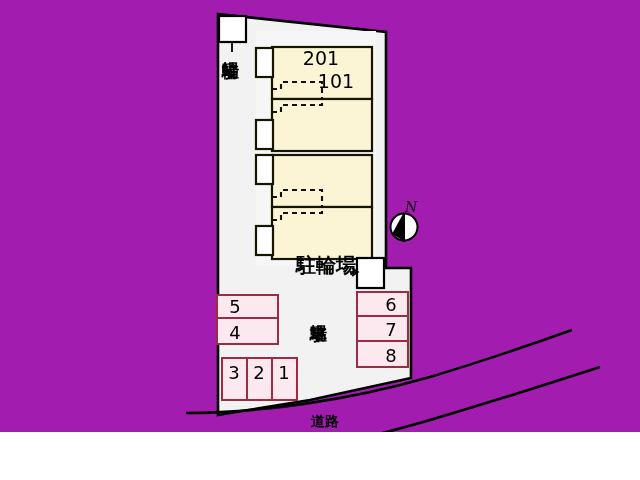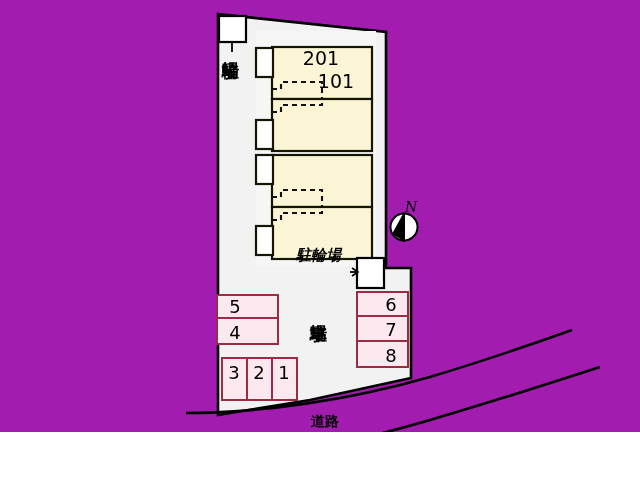--- a/index.html
+++ b/index.html
@@ -117,23 +117,23 @@
       <polygon points="404,212 404,241 392,234" fill="#000000"></polygon>
     </g>
     <text x="411" y="212" font-size="14" font-family="'DejaVu Serif', serif" font-style="italic" fill="#000000" text-anchor="middle">N</text>
 
   </svg>
 
   <div class="vtext" style="position:absolute; left:222px; top:48px; font-size:17px;
               line-height:1.06; font-weight:700; color:#000;
               font-family:'DejaVu Sans', sans-serif;">駐輪場</div>
 
-  <div style="position:absolute; left:296px; top:246px; font-size:15px;
+  <div style="position:absolute; left:296px; top:252px; font-size:20px;
               font-weight:700; color:#000; letter-spacing:0px;
-              font-family:'DejaVu Sans', sans-serif;font-style:italic;">駐輪場</div>
+              font-family:'DejaVu Sans', sans-serif;">駐輪場</div>
 
   <div class="vtext" style="position:absolute; left:310px; top:311px; font-size:17px;
               line-height:1.06; font-weight:700; color:#000;
               font-family:'DejaVu Sans', sans-serif;">駐車場</div>
 
   <div style="position:absolute; left:311px; top:413px; font-size:14px;
               font-weight:700; color:#000;
               font-family:'DejaVu Sans', sans-serif;">道路</div>
 
 </div>

